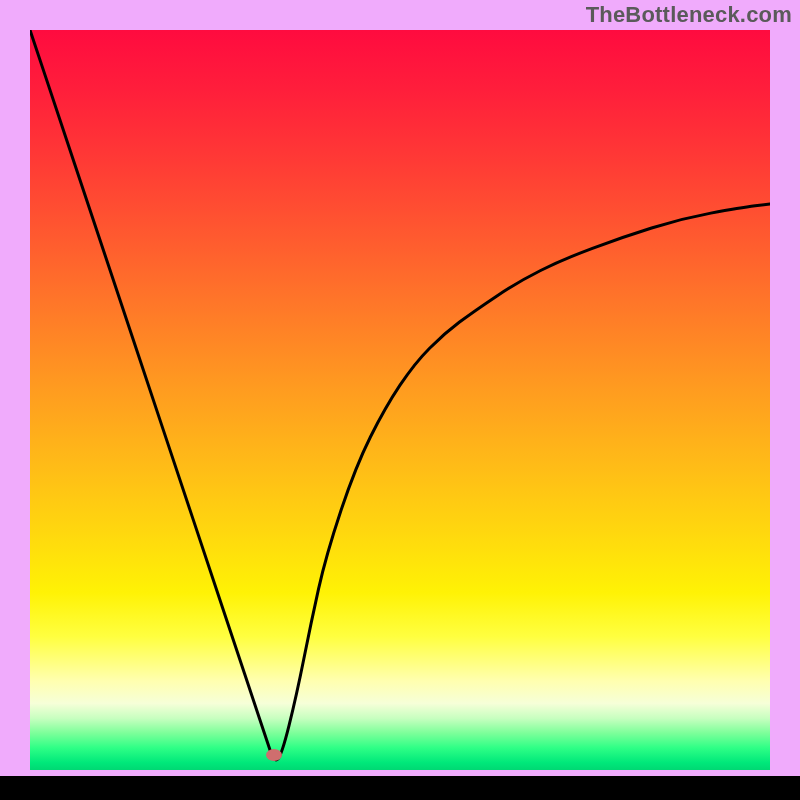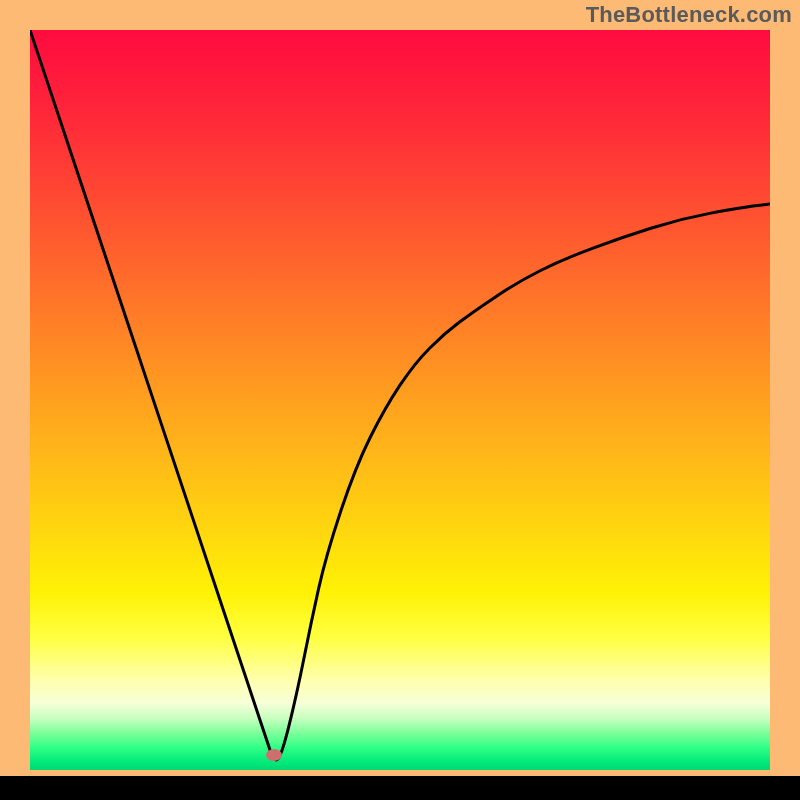--- a/index.html
+++ b/index.html
@@ -8,21 +8,21 @@
     width: 800px;
     height: 800px;
     background: #000;
     font-family: Arial, Helvetica, sans-serif;
     overflow: hidden;
   }
   .frame {
     position: relative;
     width: 800px;
     height: 776px;
-    background: #fdba74;
+    background: #f0abfc;
   }
   .watermark {
     position: absolute;
     top: 2px;
     right: 8px;
     font-size: 22px;
     font-weight: 600;
     color: #5a5a5a;
     letter-spacing: 0.2px;
     z-index: 10;

